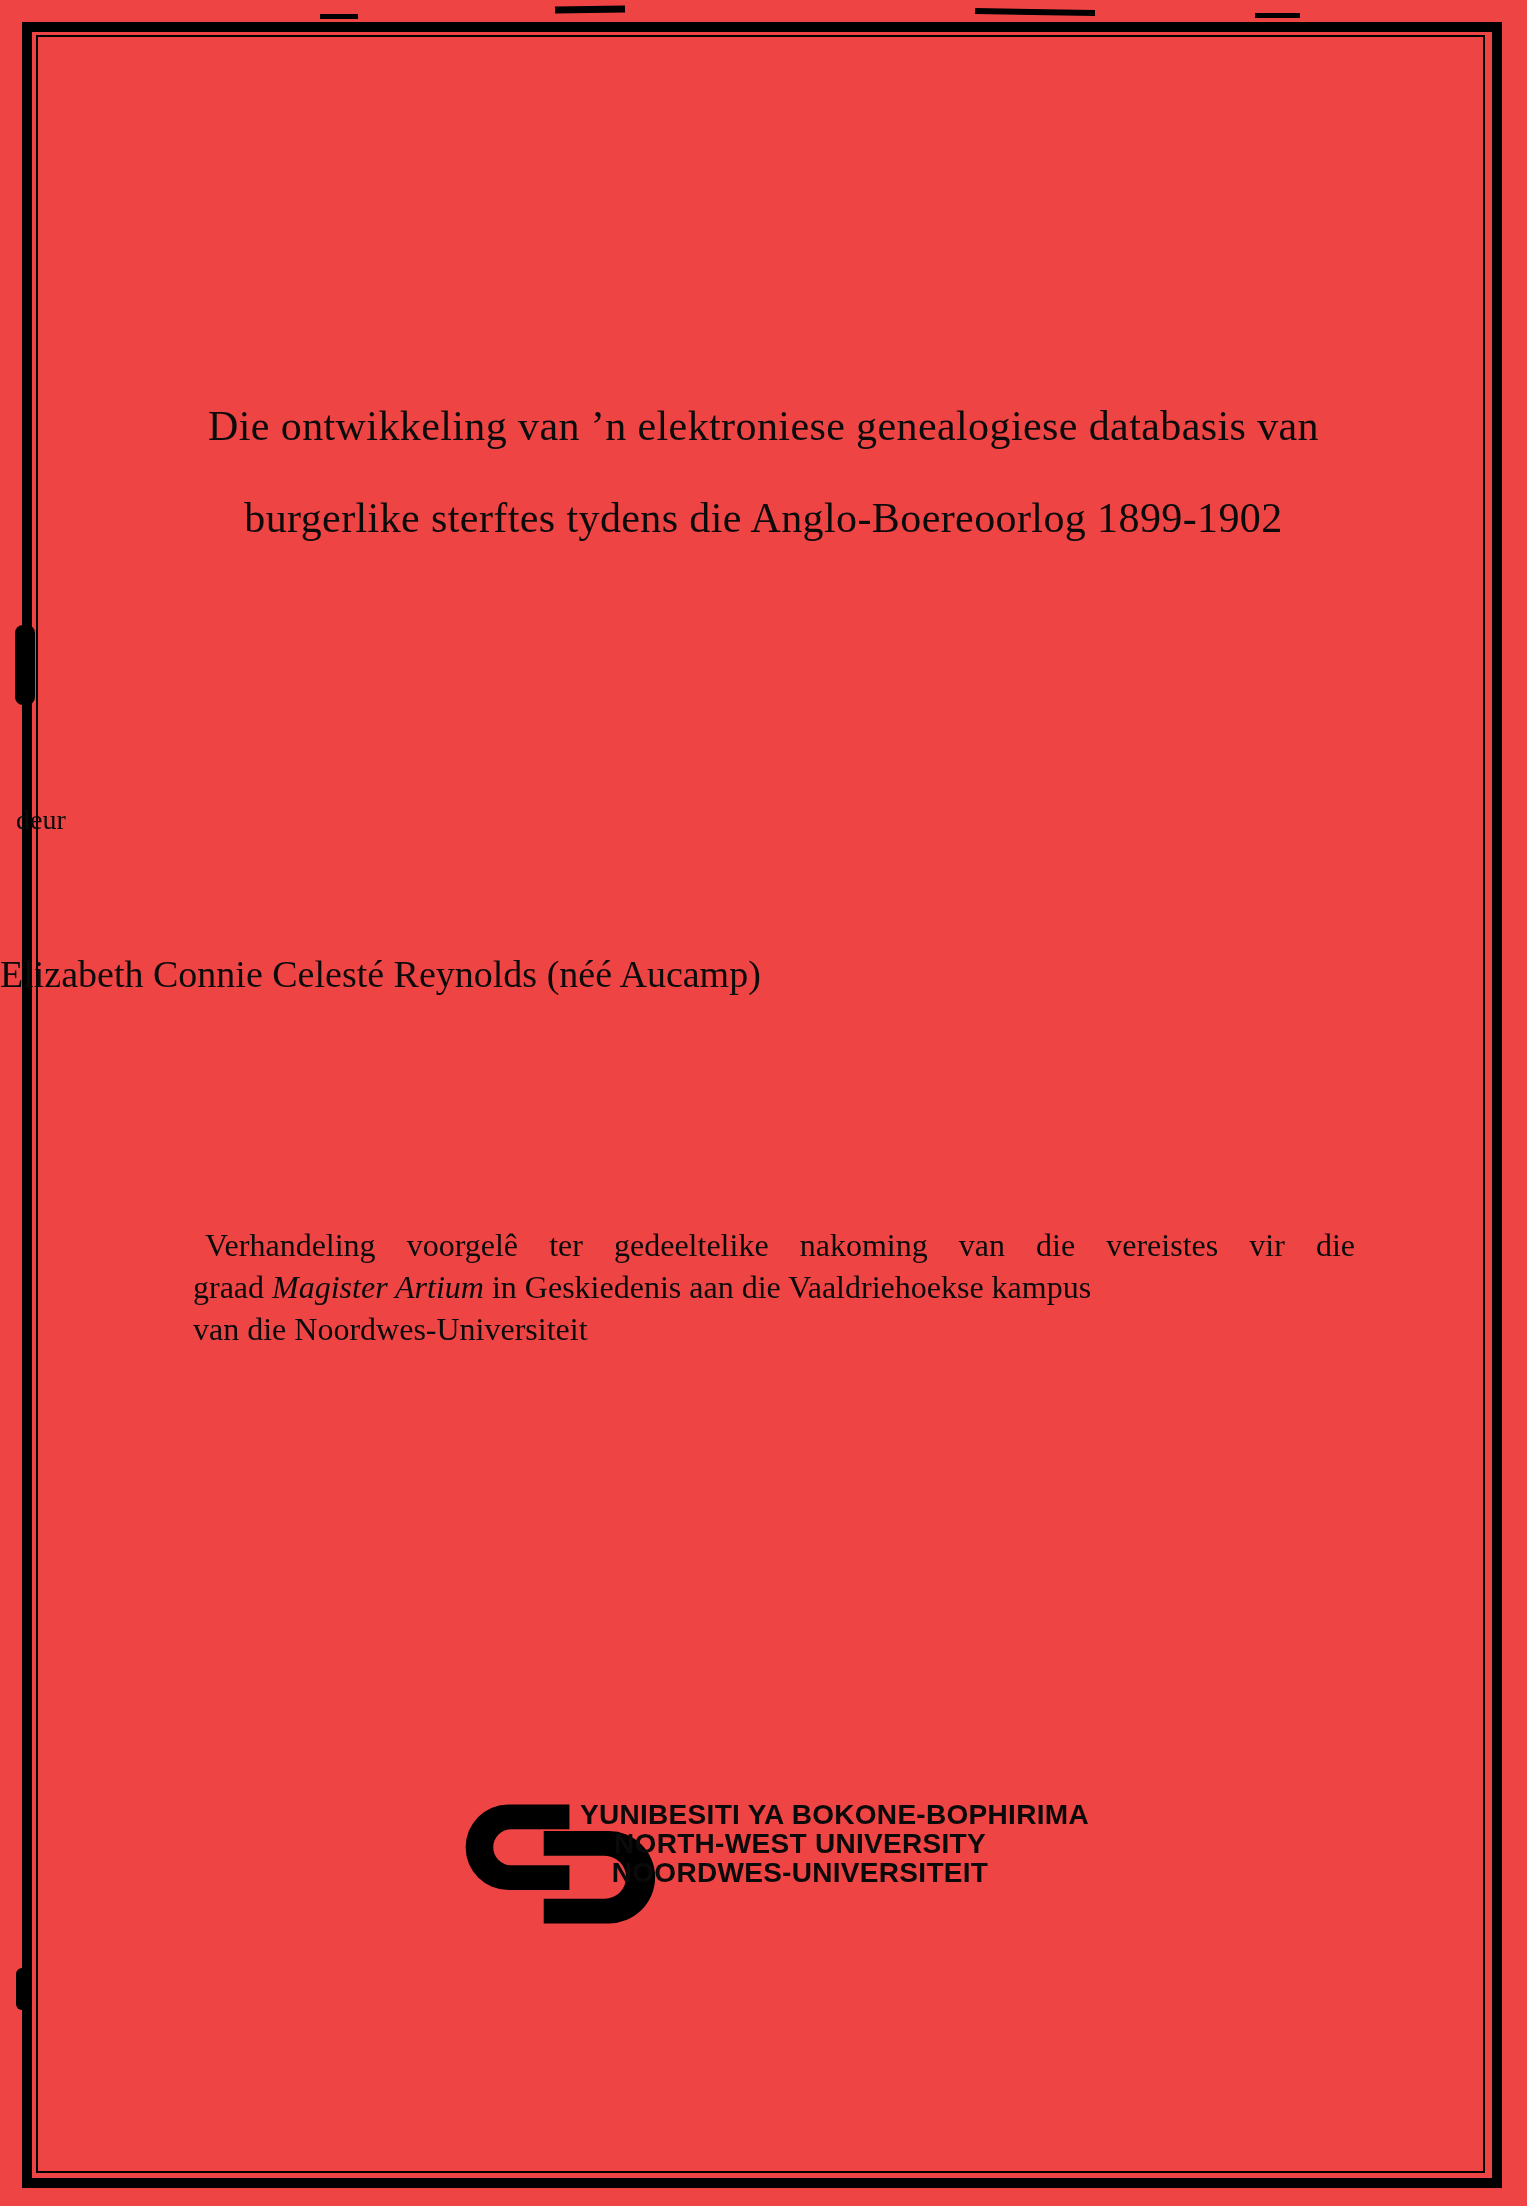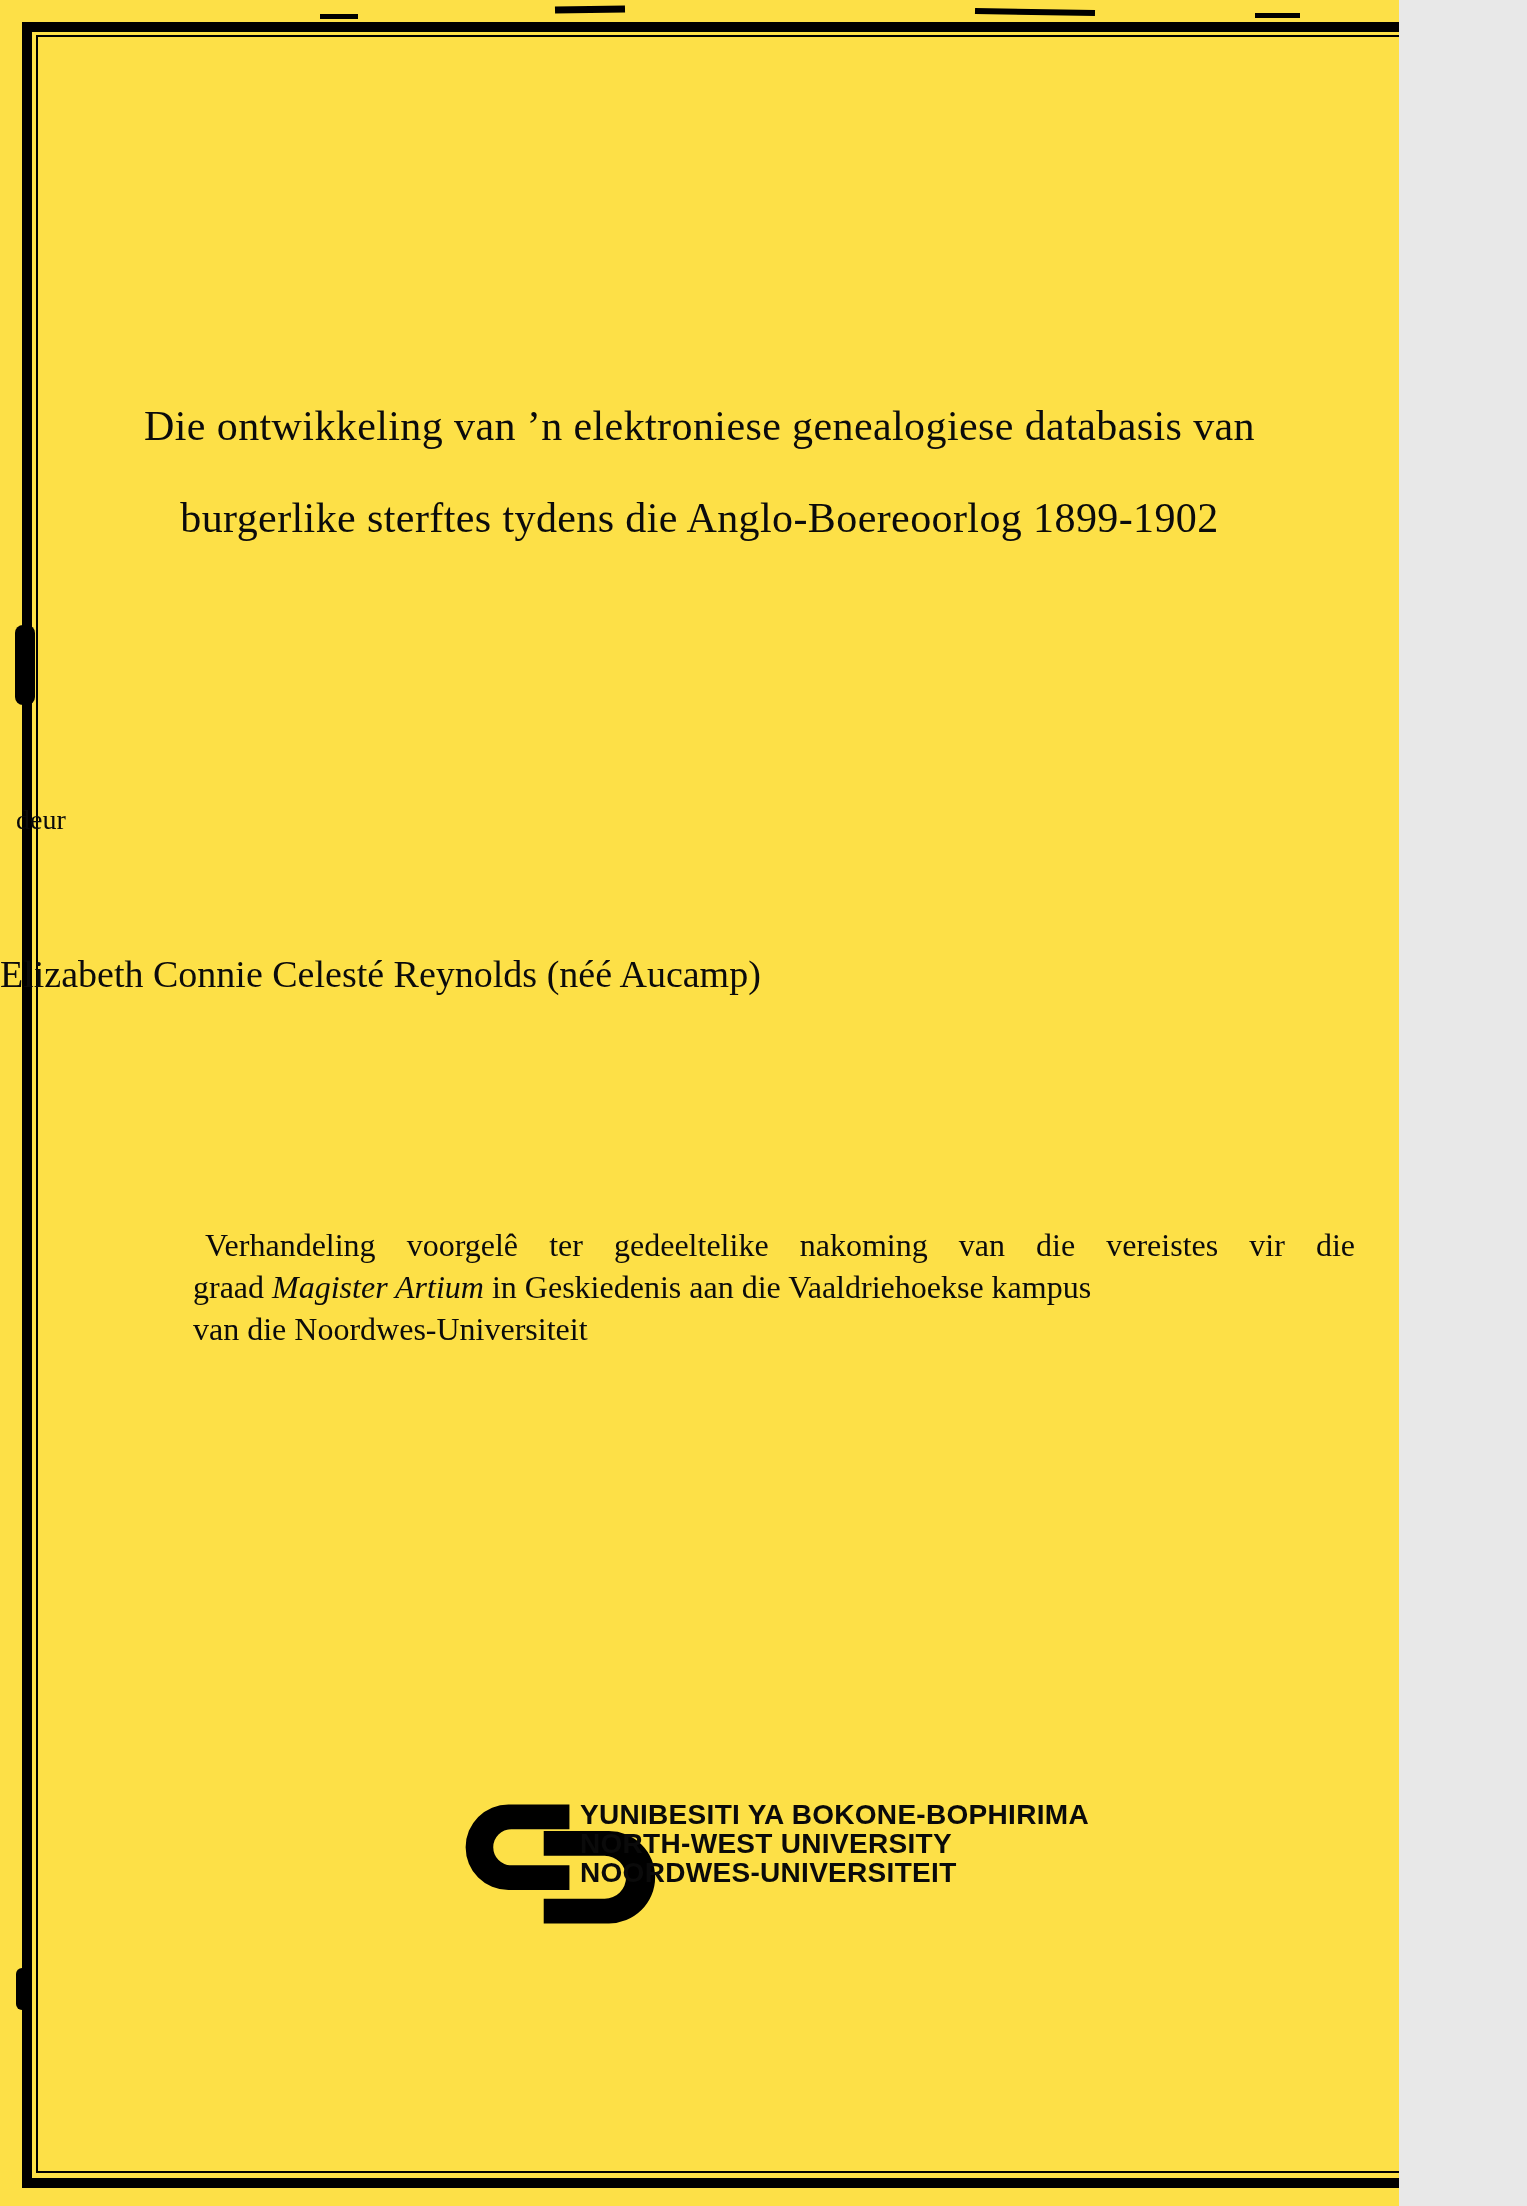--- a/index.html
+++ b/index.html
@@ -1,19 +1,19 @@
 <!DOCTYPE html>
 <html><head>
 <meta charset="utf-8">
 <style>
   html,body { margin:0; padding:0; background:#e8e8e8; }
   .page {
     position:relative;
-    width:1399px; height:2206px;
-    background:#fde047;
+    width:1527px; height:2206px;
+    background:#ef4444;
     font-family:"Liberation Serif","DejaVu Serif",serif;
     color:#0b0b0b;
     overflow:hidden;
   }
   
   .frame-outer {
     position:absolute; left:22px; top:22px;
     width:1480px; height:2166px;
     border:10px solid #000;
     box-sizing:border-box;
@@ -54,21 +54,21 @@
   .statement .just { text-align:justify; text-align-last:justify;margin-left:12px; }
   .statement .it { font-style:italic; }
   .supervisor {
     position:absolute; left:193px; top:1637px;
     font-size:32px; line-height:45px;
   }
   .logo { position:absolute; left:458px; top:1795px; width:600px; height:160px; }
   .logo-mark { position:absolute; left:0; top:2px; }
   .logo-text {
     position:absolute; left:122px; top:5px; width:440px;
-    text-align:left;
+    text-align:center;
     font-family:"Liberation Sans","DejaVu Sans",sans-serif;
     font-weight:700;
     font-size:28px; line-height:29px;
     letter-spacing:0.3px;
     color:#0a0a0a;
     white-space:nowrap;
   }
 </style>
 </head>
 <body>

